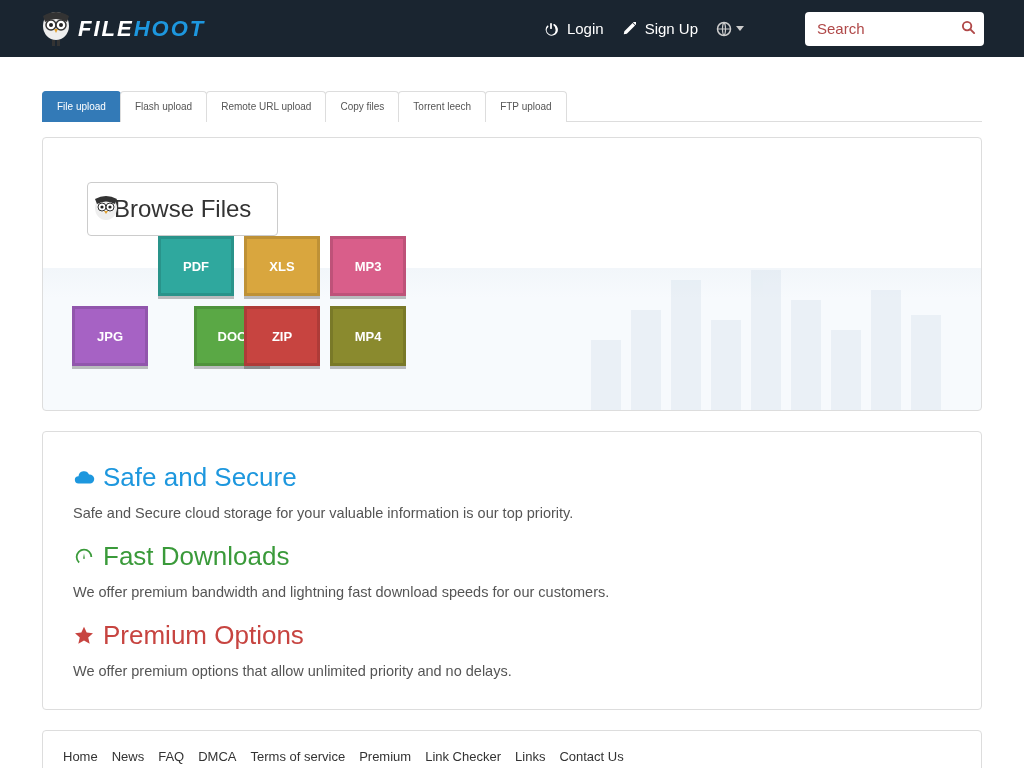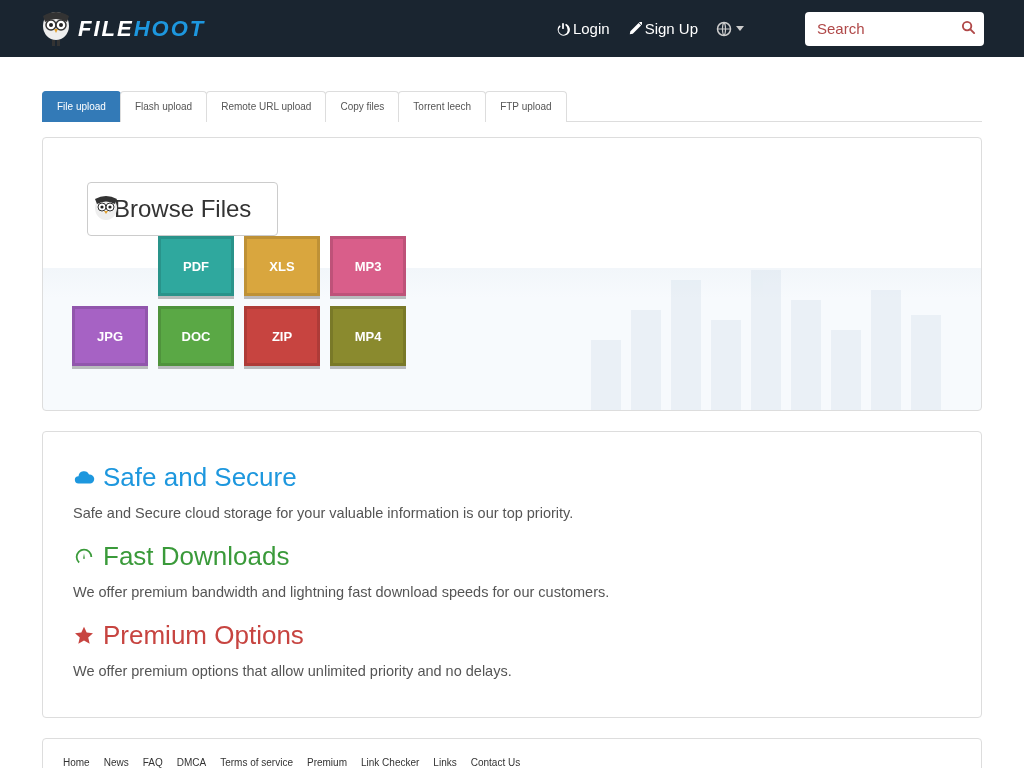--- a/index.html
+++ b/index.html
@@ -3,58 +3,58 @@
 <meta charset="utf-8">
 <style>
 * { box-sizing: border-box; margin: 0; padding: 0; }
 body { font-family: -apple-system, BlinkMacSystemFont, "Segoe UI", Helvetica, Arial, sans-serif; background: #fff; color: #333; font-size: 14px; }
 .navbar { background: #1a2530; height: 57px; display: flex; align-items: center; padding: 0 40px; }
 .logo { display: flex; align-items: center; gap: 6px; font-style: italic; }
 .logo-owl { width: 32px; height: 38px; }
 .logo-text { font-size: 22px; font-weight: 700; letter-spacing: 2px; color: #fff; }
 .logo-text .hoot { color: #1d97de; }
 .nav-right { margin-left: auto; display: flex; align-items: center; gap: 18px; }
-.nav-link { color: #fff; text-decoration: none; font-size: 15px; display: flex; align-items: center; gap: 3px; cursor: pointer; }
+.nav-link { color: #fff; text-decoration: none; font-size: 15px; display: flex; align-items: center; gap: 9px; cursor: pointer; }
 .nav-link svg { width: 14px; height: 14px; }
 .globe-caret { display: flex; align-items: center; gap: 4px; color: #ccc; cursor: pointer; }
 .globe-caret .caret { width: 0; height: 0; border-left: 4px solid transparent; border-right: 4px solid transparent; border-top: 5px solid #ccc; }
 .search-wrap { position: relative; width: 222px; padding-left: 43px; }
 .search-input { width: 100%; height: 34px; border-radius: 4px; border: none; padding: 6px 34px 6px 12px; font-size: 15px; color: #b04848; background: #fff; outline: none; }
 .search-input::placeholder { color: #b04848; }
 .search-btn { position: absolute; right: 8px; top: 50%; transform: translateY(-50%); background: none; border: none; color: #b04848; cursor: pointer; }
 .container { max-width: 940px; margin: 0 auto; padding: 0; }
 .tabs { display: flex; margin-top: 34px; border-bottom: 1px solid #ddd; }
 .tab { border: 1px solid #ddd; border-bottom: none; padding: 9px 14px 10px; background: #fff; color: #555; cursor: pointer; margin-bottom: -1px; border-radius: 4px 4px 0 0; font-size: 10px; }
 .tab + .tab { margin-left: -1px; }
 .tab.active { background: #337ab7; color: #fff; border-color: #337ab7; }
 .panel { border: 1px solid #ddd; border-radius: 4px; margin-top: 15px; padding: 44px; position: relative; min-height: 155px; background: linear-gradient(to bottom, #fff 0, #fff 130px, #f2f6fa 130px, #f7fafd 160px); overflow: hidden; }
 .browse-btn { border: 1px solid #ccc; background: #fff; color: #333; font-size: 24px; padding: 12px 26px; border-radius: 4px; cursor: pointer; }
 .crates { position: absolute; right: 15px; bottom: 0; display: grid; grid-template-columns: repeat(4, 76px); gap: 10px; align-items: end; }
 .crate { width: 76px; height: 60px; border-radius: 0; color: #fff; font-weight: 700; font-size: 13px; display: flex; align-items: center; justify-content: center; box-shadow: inset 0 0 0 3px rgba(0,0,0,0.12), 0 3px 0 rgba(0,0,0,0.25); position: relative; }
 .crate.pdf { background: #2fa89e; }
 .crate.xls { background: #d9a63e; }
 .crate.mp3 { background: #d95e8a; }
 .crate.jpg { background: #a662c4; }
-.crate.doc { background: #5aa845; }
+.crate.doc { background: #5aa845; margin-left: 36px; }
 .crate.zip { background: #c74440; }
 .crate.mp4 { background: #8a8a2e; }
 .cell-empty { }
 .owl-mini { position: absolute; bottom: 72px; left: 20px; width: 28px; height: 30px; z-index: 2; }
 .features { border: 1px solid #ddd; border-radius: 4px; margin-top: 20px; padding: 30px; }
 .feature { margin-bottom: 20px; }
-.feature:last-child { margin-bottom: 8px; }
+.feature:last-child { margin-bottom: 0; }
 .feature h2 { font-size: 26px; font-weight: 400; display: flex; align-items: center; gap: 8px; margin-bottom: 12px; }
 .feature p { color: #555; font-size: 14.5px; }
 .f-safe { color: #1d97de; }
 .f-fast { color: #3a9a3a; }
 .f-premium { color: #c74440; }
 .ficn { width: 22px; height: 22px; }
 .footer-box { border: 1px solid #ddd; border-radius: 4px; margin-top: 20px; margin-bottom: 40px; overflow: hidden; }
 .footer-links { padding: 18px 20px; display: flex; flex-wrap: wrap; gap: 14px; }
-.footer-links a { color: #333; text-decoration: none; font-size: 10px; cursor: pointer; }
+.footer-links a { color: #333; text-decoration: none; font-size: 13px; cursor: pointer; }
 .copyright { background: #f5f5f5; border-top: 1px solid #ddd; padding: 14px 20px; color: #777; font-size: 13.5px; }
 .bg-bars { position: absolute; right: 10px; bottom: 0; width: 400px; height: 150px; opacity: 0.28; z-index: 0; pointer-events: none; }
 .crates, .panel .browse-btn { position: relative; z-index: 1; }
 .panel .browse-btn { position: relative; }
 .panel { position: relative; }
 .panel .browse-wrap { position: relative; z-index: 2; }
 .crates { z-index: 2; }
 .crate-cell { position: relative; }
 </style>
 </head>

